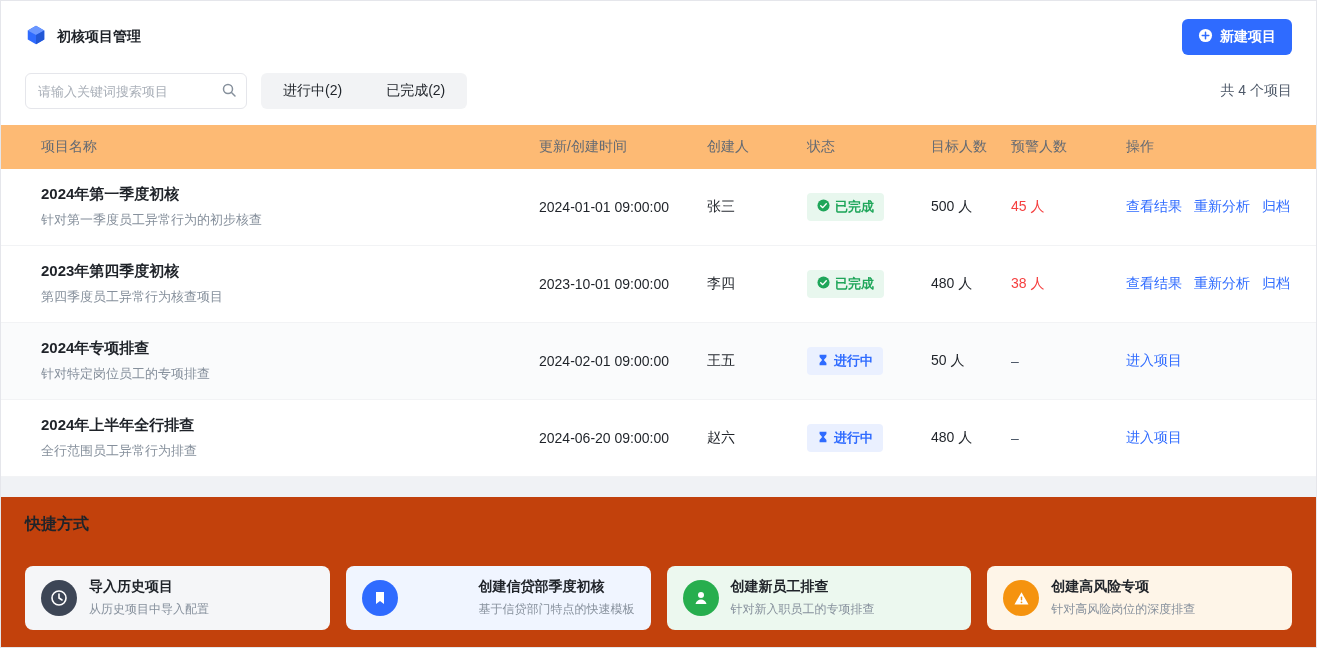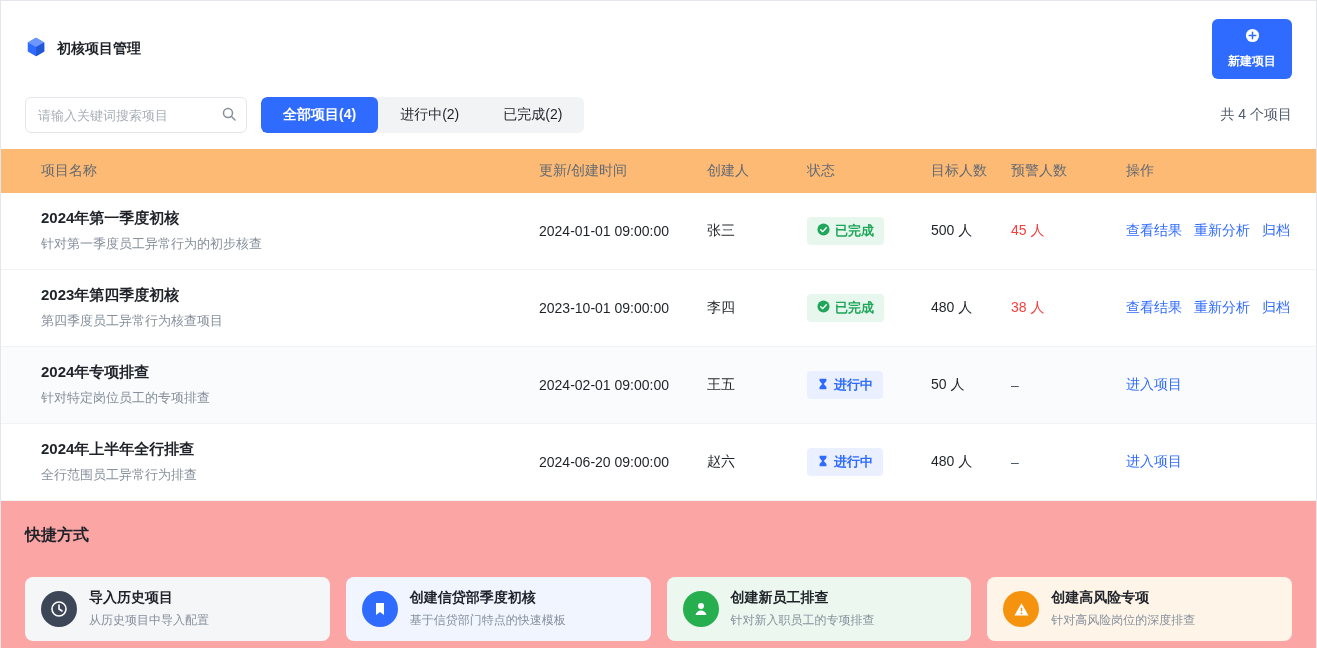--- a/index.html
+++ b/index.html
@@ -20,23 +20,22 @@
   .panel-top { background:#ffffff; }
   .app-header {
     display:flex; align-items:center; justify-content:space-between;
     padding: 18px 24px 12px 24px;
   }
   .title-wrap { display:flex; align-items:center; gap:10px; }
   .page-title { font-size:14px; font-weight:bold; color:#1f2329;text-align:right; }
   .btn-primary {
     display:inline-flex; align-items:center; gap:7px;
     background:#2f6bff; color:#fff; border:none; border-radius:6px;
-    font-size:12px; font-weight:bold; padding:9px 16px; cursor:pointer;
+    font-size:14px; font-weight:bold; padding:9px 16px; cursor:pointer;
     font-family: inherit;
-    flex-direction: column;
   }
   
   .toolbar {
     display:flex; align-items:center; padding: 6px 24px 16px 24px; gap:14px;
   }
   .search-box {
     position:relative; width:222px;
   }
   .search-box input {
     width:100%; height:36px; border:1px solid #e5e6eb; border-radius:6px;
@@ -79,30 +78,30 @@
     display:inline-flex; align-items:center; gap:5px;
     font-size:13px; padding:5px 10px; border-radius:4px; font-weight:bold;
   }
   .badge-done { background:#e8f7ee; color:#1fa65a; }
   .badge-progress { background:#eaf0ff; color:#2f6bff; }
   .actions { display:flex; gap:12px; }
   .link { color:#2f6bff; font-size:14px; cursor:pointer; text-decoration:none; white-space:nowrap; }
   
   .gap-band { height:20px; }
   .panel-shortcuts {
-    background:#fca5a5; flex:1; padding: 24px 24px;
+    background:#c2410c; flex:1; padding: 17px 24px;
   }
   .shortcuts-title { font-size:16px; font-weight:bold; color:#1f2329; margin-bottom:16px; }
   .shortcut-grid { display:grid; grid-template-columns: repeat(4, 1fr); gap:16px;margin-top:31px; }
   .shortcut-card {
     display:flex; align-items:center; gap:12px;
     border-radius:8px; padding: 14px 16px; height:64px; cursor:pointer;
   }
   .sc-gray   { background:#f5f6f8; }
-  .sc-blue   { background:#f0f5ff; }
+  .sc-blue   { background:#f0f5ff;justify-content:space-between; }
   .sc-green  { background:#ecf8ef; }
   .sc-orange { background:#fef5e8; }
   .icon-circle {
     width:36px; height:36px; border-radius:50%;
     display:flex; align-items:center; justify-content:center; flex:0 0 36px;
   }
   .ic-dark   { background:#3d4656; }
   .ic-blue   { background:#2f6bff; }
   .ic-green  { background:#27ae4e; }
   .ic-orange { background:#f5930f; }
@@ -142,21 +141,20 @@
       <div class="search-box">
         <input type="text" placeholder="请输入关键词搜索项目" style="">
         <span class="search-icon">
           <svg width="16" height="16" viewBox="0 0 16 16">
             <circle cx="7" cy="7" r="4.5" fill="none" stroke="#86909c" stroke-width="1.5"></circle>
             <path d="M10.5 10.5 14 14" stroke="#86909c" stroke-width="1.5" stroke-linecap="round"></path>
           </svg>
         </span>
       </div>
       <div class="tabs">
-        <div class="tab active">全部项目(4)</div>
         <div class="tab">进行中(2)</div>
         <div class="tab">已完成(2)</div>
       </div>
       <div class="toolbar-spacer"></div>
       <div class="total-count">共 4 个项目</div>
     </div>
 
     <div class="grid-row thead">
       <div>项目名称</div>
       <div>更新/创建时间</div>

